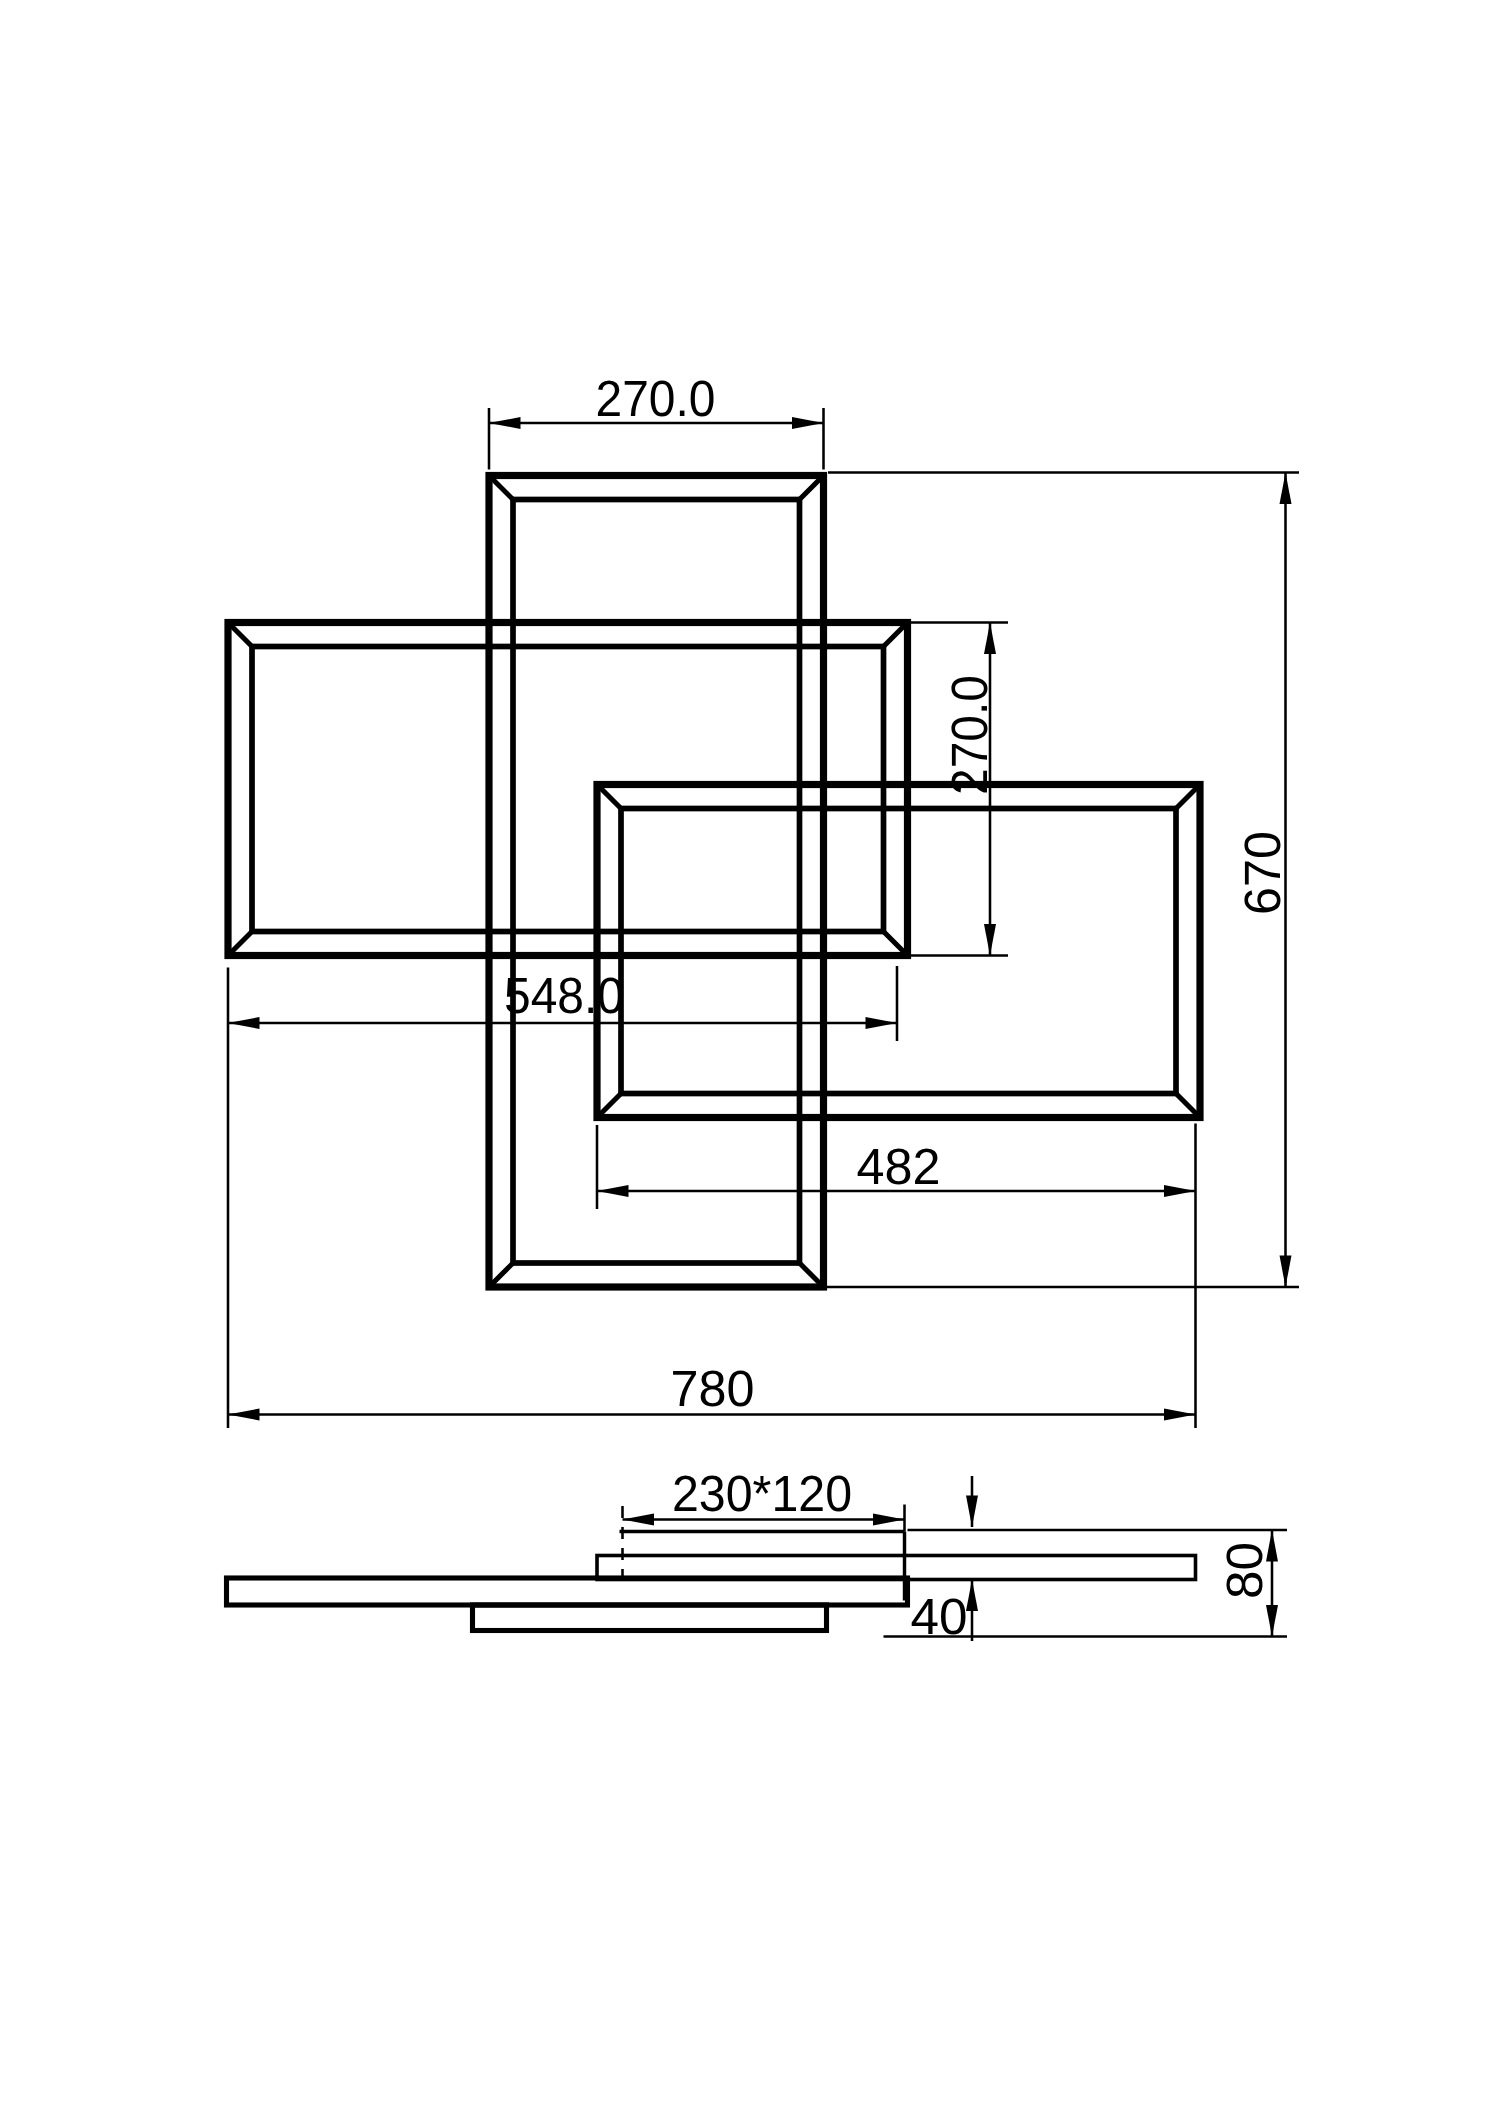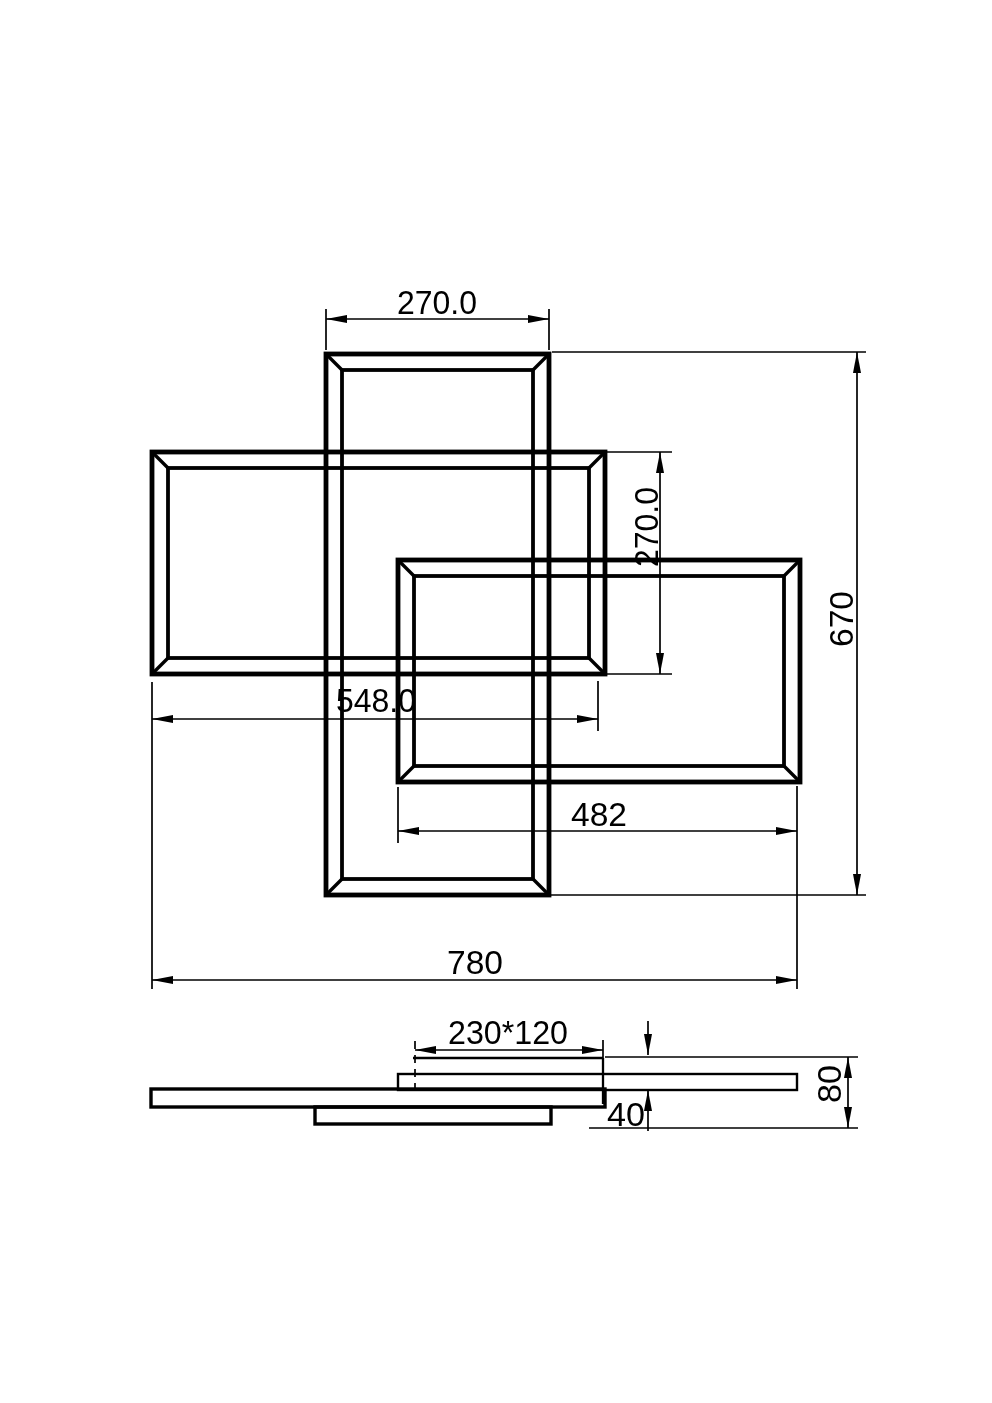--- a/index.html
+++ b/index.html
@@ -1,16 +1,16 @@
 <!DOCTYPE html>
 <html><head>
 <meta charset="utf-8">
 <style>
   html,body{margin:0;padding:0;background:#fff;}
-  .canvas{width:992px;height:1297px;background:#fff;position:relative;overflow:hidden;margin-top:37px;}
+  .canvas{width:992px;height:1297px;background:#fff;position:relative;overflow:hidden;}
   svg{display:block;}
   .dim{font-family:"Liberation Sans", sans-serif;font-size:34px;fill:#000;}
 </style>
 </head>
 <body>
 
 <div class="canvas">
   <svg id="drawing" width="992" height="1403" xmlns="http://www.w3.org/2000/svg" viewBox="0 0 992 1403" style="background: rgb(255, 255, 255);">
       <rect x="326" y="317" width="223" height="541" fill="none" stroke="#000000" stroke-width="4.8"></rect>
       <rect x="342" y="333" width="191" height="509" fill="none" stroke="#000000" stroke-width="3.8"></rect>

